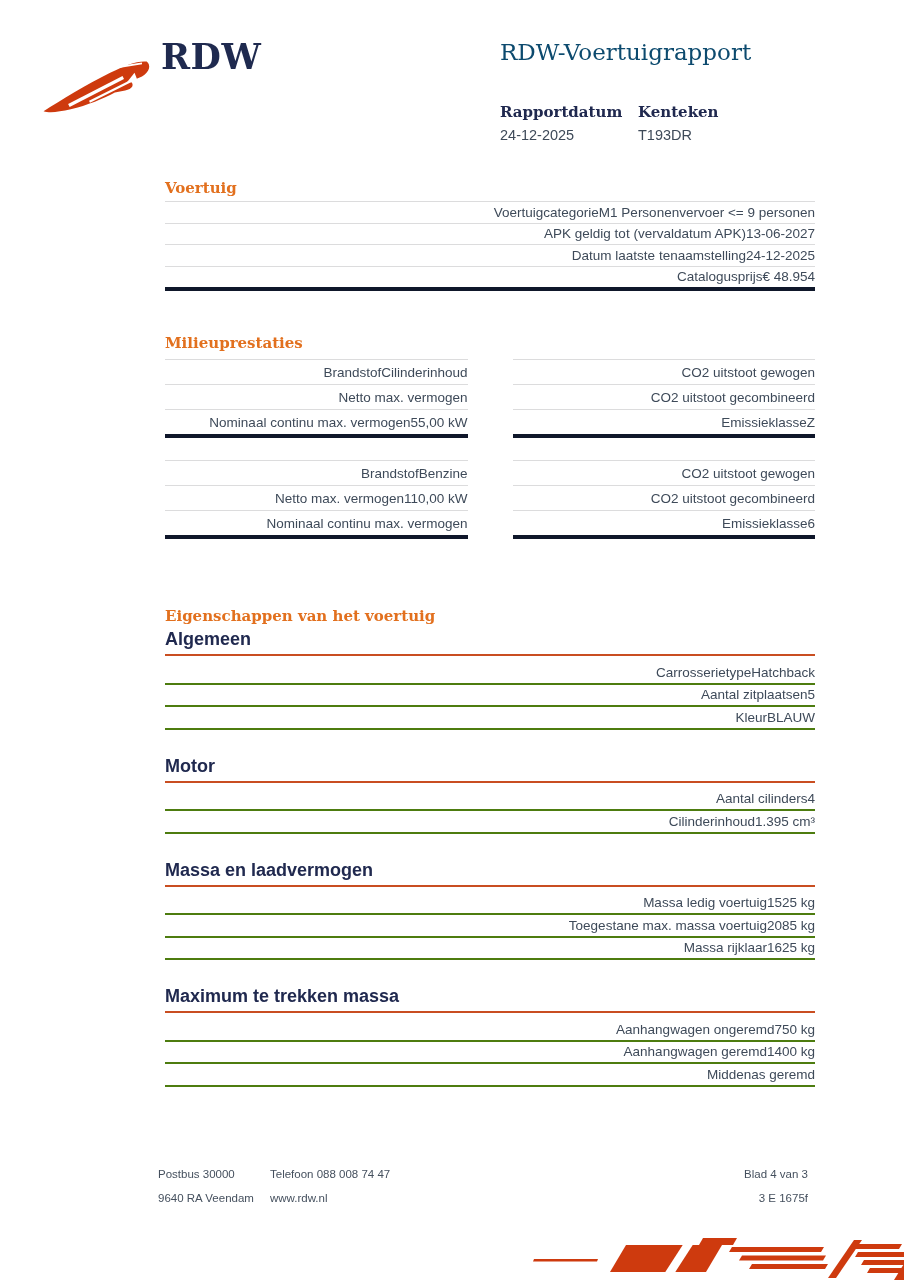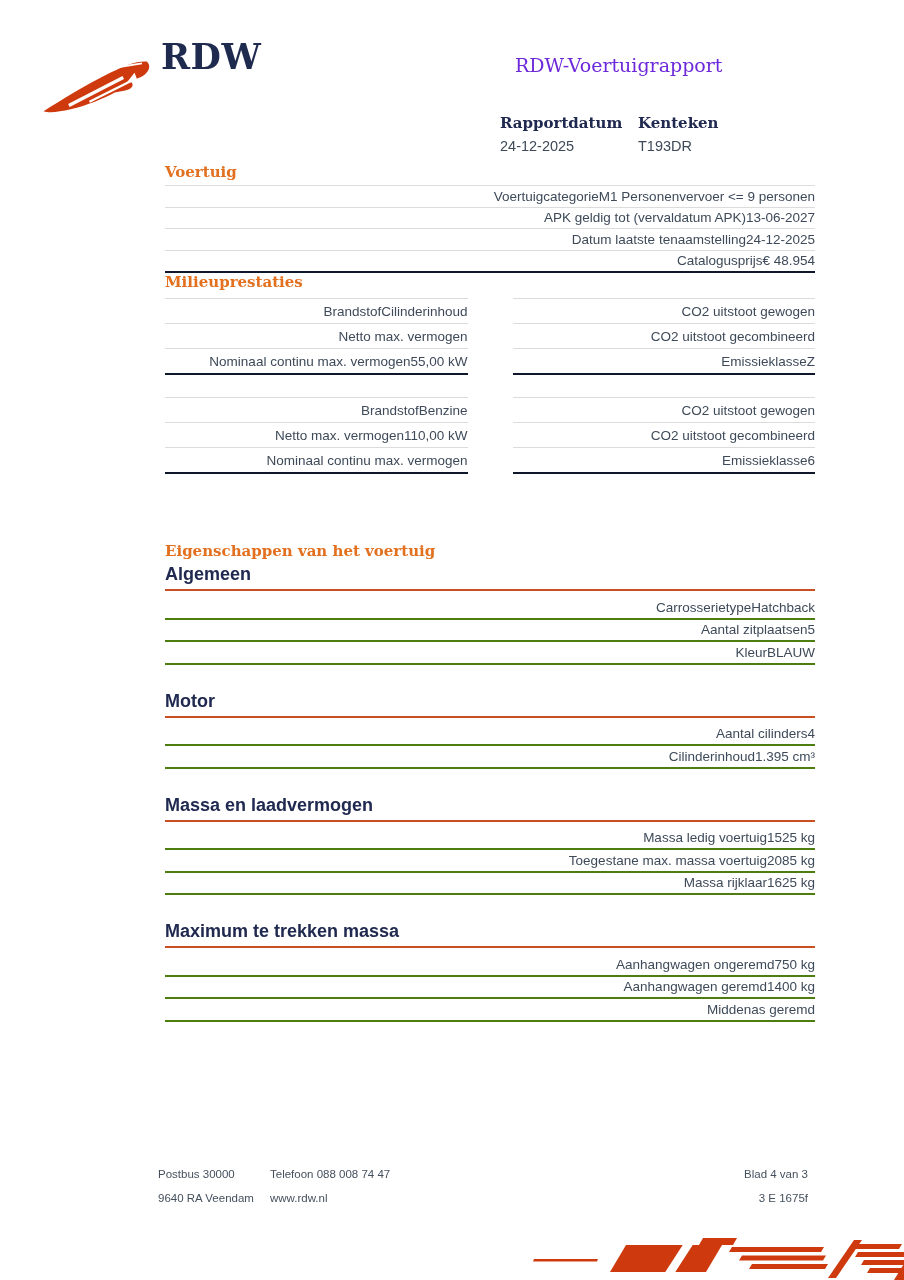--- a/index.html
+++ b/index.html
@@ -9,49 +9,49 @@
   }
   
   .logo-icon{position:absolute;left:40px;top:54px;width:114px;height:60px;}
   .brand{
     position:absolute;left:161px;top:36px;
     font-family:"DejaVu Serif",serif;font-weight:bold;
     font-size:35px;color:#1F2A4F;letter-spacing:.5px;
   }
   .doc-head{position:absolute;left:500px;top:40px;width:340px;}
   .doc-title{
-    margin:15px;font-family:"DejaVu Serif",serif;font-weight:normal;
-    font-size:19px;line-height:1.1;color:#6d28d9;white-space:nowrap;
+    margin:0;font-family:"DejaVu Serif",serif;font-weight:normal;
+    font-size:23px;line-height:1.1;color:#0c4a6e;white-space:nowrap;
   }
   .meta{display:flex;margin-top:38px;}
   .meta-col{width:138px;}
   .meta-label{font-family:"DejaVu Serif",serif;font-weight:bold;font-size:15px;color:#20294F;}
   .meta-value{margin-top:6px;font-size:14.5px;color:#3E4A59;}
   
-  .content{position:absolute;left:165px;top:163px;width:650px;}
+  .content{position:absolute;left:165px;top:179px;width:650px;}
   h2.sec{
     margin:0 0 4px 0;font-family:"DejaVu Serif",serif;font-weight:bold;
     font-size:15px;line-height:18px;color:#E2701E;
   }
   .rows{width:100%;}
   .row{
     display:flex;justify-content:flex-end;align-items:center;
     height:20.5px;border-top:1px solid #DCDCDD;font-size:13.5px;
   }
-  .rows .row:last-child{border-bottom:2px solid #0f172a;}
+  .rows .row:last-child{border-bottom:4px solid #0f172a;}
   .row .lbl{white-space:nowrap;}
   .row .val{white-space:nowrap;text-align:right;}
   
   .sec-milieu h2{margin-bottom:7px;}
   .milieu-block{display:flex;gap:45px;}
   .milieu-block + .milieu-block{margin-top:22px;}
   .mcol{flex:0 0 302.5px;}
   .mcol .row{height:24px;}
   
-  .sec-milieu{}
+  .sec-milieu{margin-top:43px;}
   .sec-eigenschappen{margin-top:68px;}
   .sec-eigenschappen h2{margin-bottom:4px;}
   .subsec-title{
     font-size:18px;font-weight:bold;color:#20294F;
     padding-bottom:4px;border-bottom:2px solid #C94E21;
   }
   .subsec .rows{margin-top:6px;}
   .subsec .rows .row{border-top:none;border-bottom:2px solid #4d7c0f;}
   .subsec + .subsec{margin-top:26px;}
   

